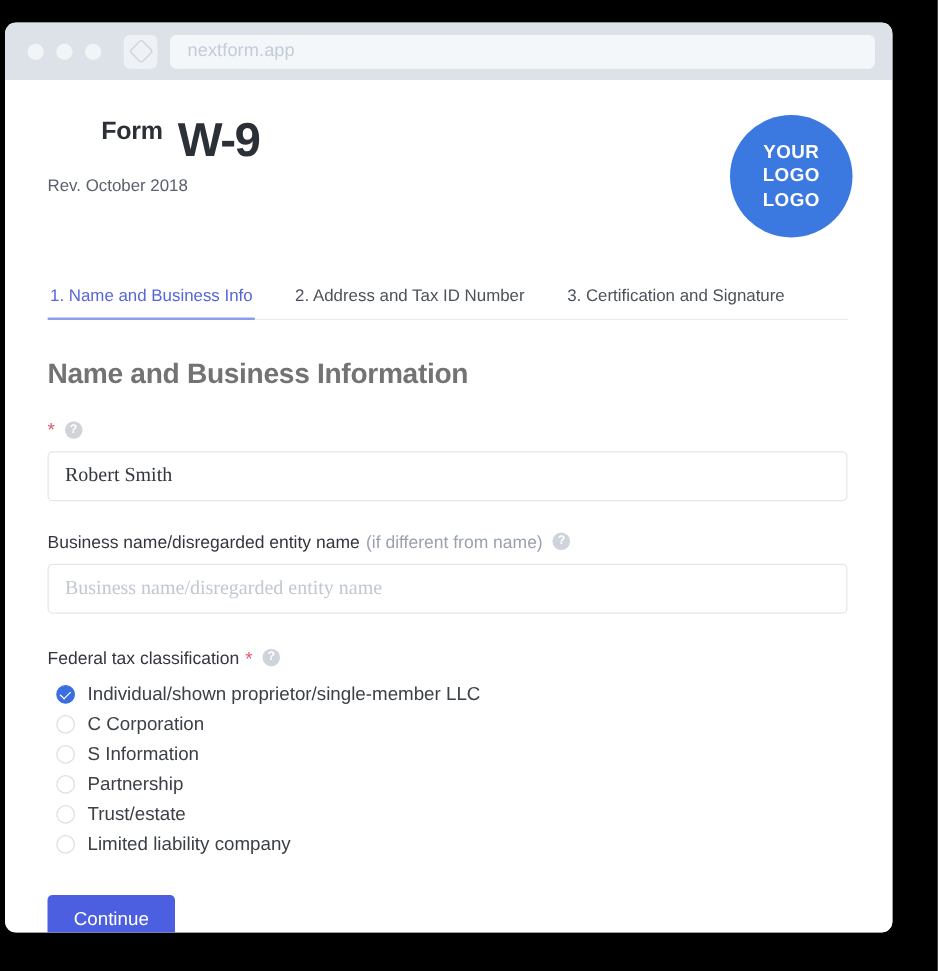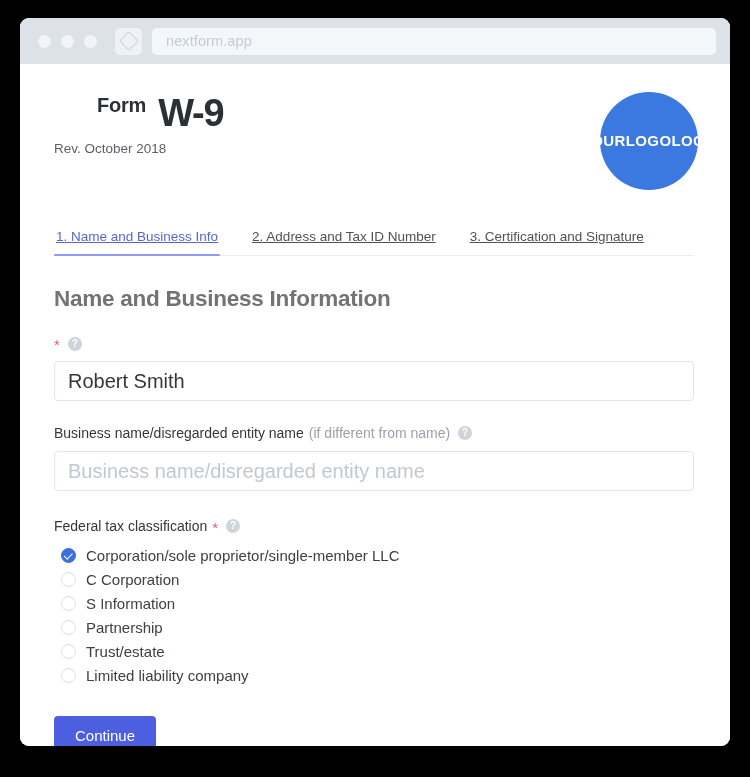--- a/index.html
+++ b/index.html
@@ -11,21 +11,21 @@
     width: 750px;
     height: 777px;
     overflow: hidden;
     font-family: "Liberation Sans", sans-serif;
     -webkit-font-smoothing: antialiased;
   }
 
   
   .browser-window {
     position: absolute;
-    left: 20px;
+    left: 4px;
     top: 18px;
     width: 710px;
     height: 728px;
     border-radius: 9px;
     background: #ffffff;
     box-shadow: 0 10px 26px rgba(0,0,0,0.55), 0 2px 8px rgba(0,0,0,0.4);
     overflow: hidden;
   }
 
   
@@ -121,21 +121,21 @@
     margin-top: 9px;
     font-size: 13.5px;
     color: #5b616b;
   }
   .logo-circle {
     width: 98px;
     height: 98px;
     border-radius: 50%;
     background: #3b78e0;
     display: flex;
-    flex-direction: row;
+    flex-direction: column;
     align-items: center;
     justify-content: center;
     flex: none;
     margin-top: -2px;
     margin-right: -4px;
   }
   .logo-line {
     color: #ffffff;
     font-size: 15px;
     font-weight: bold;
@@ -151,21 +151,20 @@
     position: relative;
   }
   .tab {
     font-size: 13.5px;
     color: #4c5258;
     padding: 0 16px 11px 2px;
     margin-right: 16px;
     position: relative;
     cursor: pointer;
     white-space: nowrap;
-    text-decoration: underline;
   }
   .tab.active {
     color: #5766d6;
   }
   .tab.active::after {
     content: "";
     position: absolute;
     left: 0;
     right: 14px;
     bottom: -1px;
@@ -221,22 +220,22 @@
     cursor: pointer;
   }
 
   .text-input {
     width: 100%;
     height: 40px;
     box-sizing: border-box;
     border: 1px solid #e3e6ea;
     border-radius: 4px;
     padding: 0 13px;
-    font-size: 20px;
-    font-family: Liberation Sans, sans-serif;
+    font-size: 16px;
+    font-family: Liberation Serif, serif;
     color: #33373d;
     background: #ffffff;
     outline: none;
   }
   .text-input::placeholder {
     color: #c2c8cf;
   }
 
   
   .radio-label {
@@ -368,21 +367,21 @@
     <div>
       <div class="field-label radio-label">
         <span>Federal tax classification</span>
         <span class="req">*</span>
         <span class="help-icon">?</span>
       </div>
 
       <div class="radio-group">
         <div class="radio-row selected">
           <span class="radio-mark"></span>
-          <span class="radio-text">Corporation/sole proprietor/single-member LLC</span>
+          <span class="radio-text">Individual/shown proprietor/single-member LLC</span>
         </div>
         <div class="radio-row">
           <span class="radio-mark"></span>
           <span class="radio-text">C Corporation</span>
         </div>
         <div class="radio-row">
           <span class="radio-mark"></span>
           <span class="radio-text">S Information</span>
         </div>
         <div class="radio-row">

